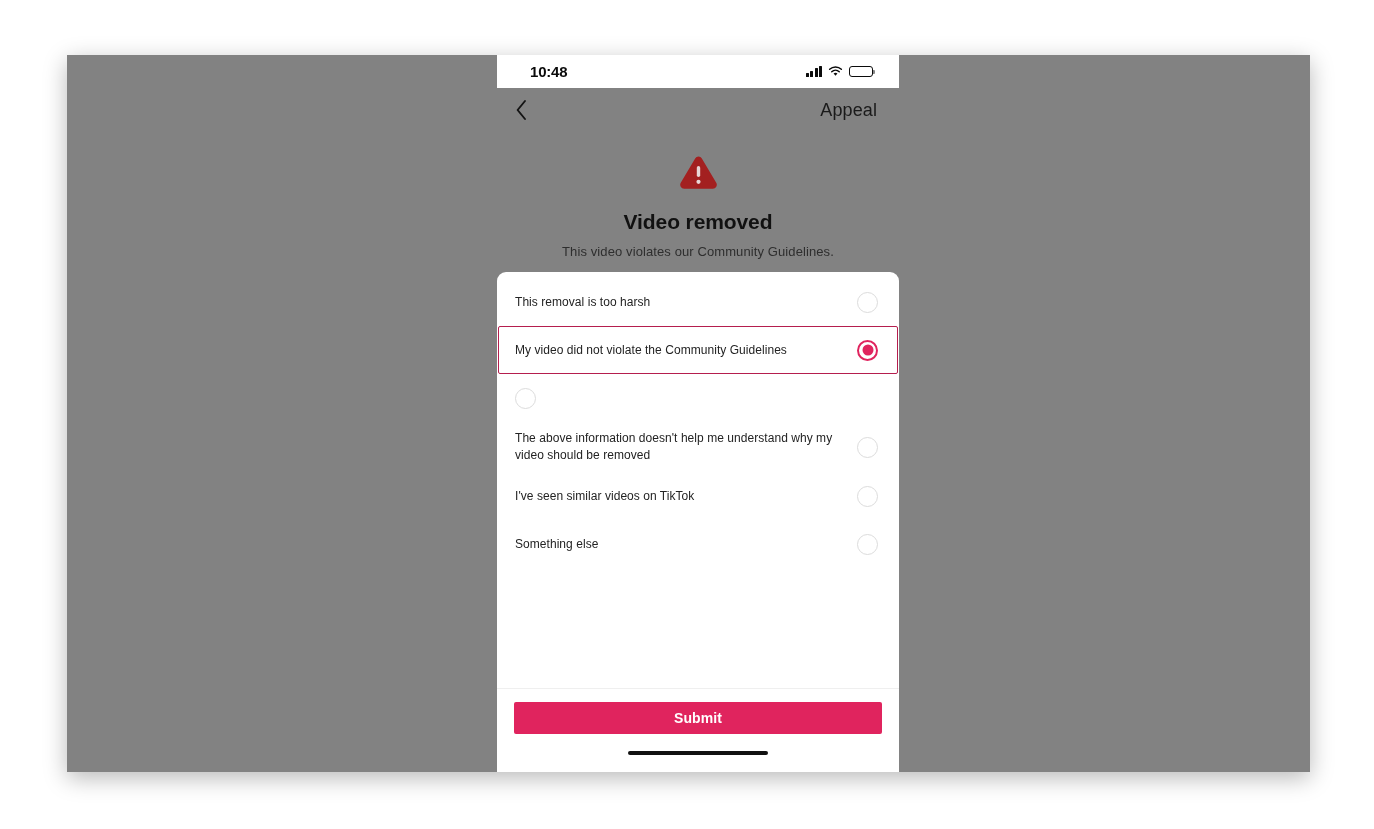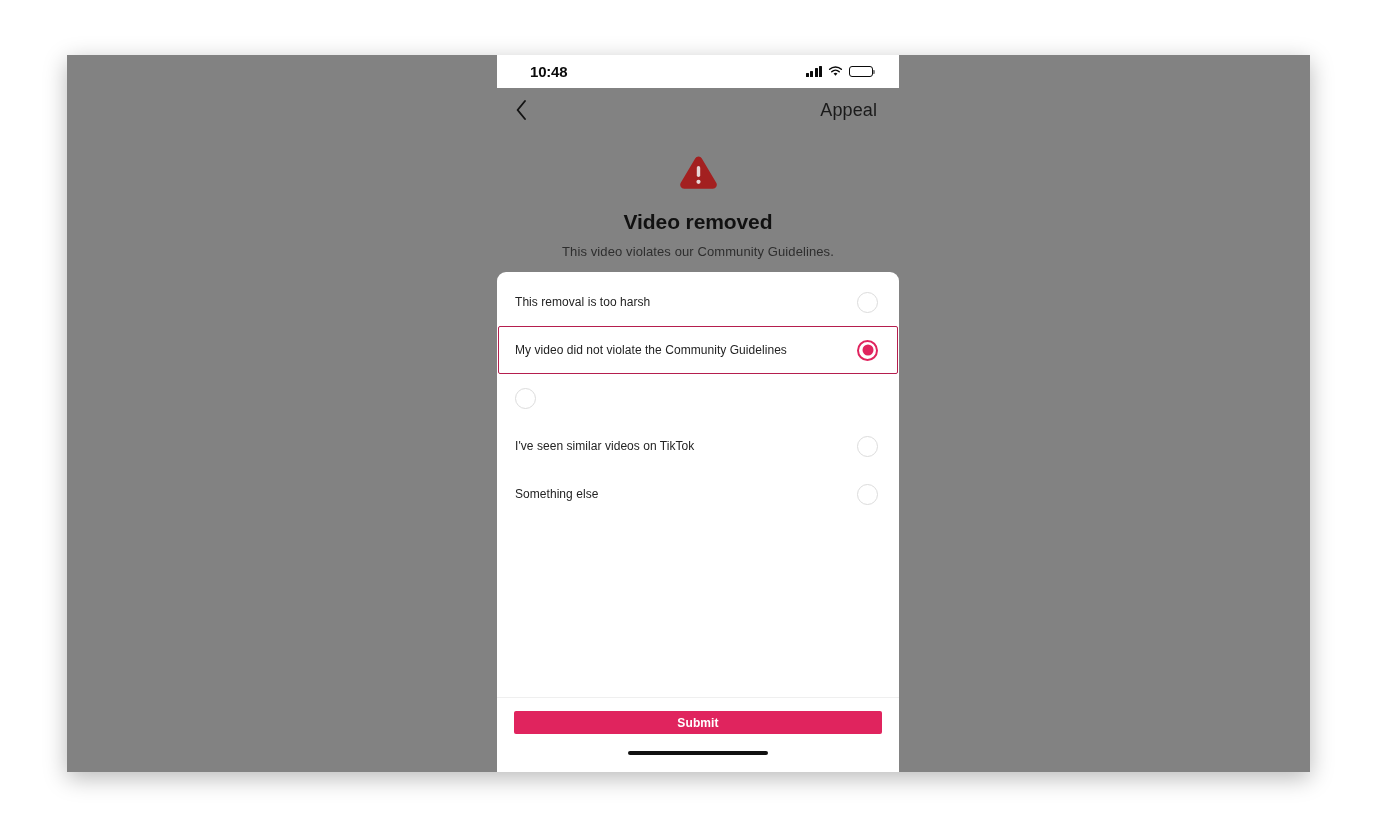--- a/index.html
+++ b/index.html
@@ -208,27 +208,27 @@
   
   .sheet-footer {
     flex: 0 0 auto;
     border-top: 1px solid #efefef;
     padding: 13px 17px 0 17px;
     background: #ffffff;
   }
   .submit-btn {
     display: block;
     width: 100%;
-    height: 23px;
+    height: 32px;
     background: #e0245e;
     color: #ffffff;
     border: none;
     border-radius: 2px;
     font-family: "Liberation Sans", sans-serif;
-    font-size: 12px;
+    font-size: 14px;
     font-weight: bold;
     letter-spacing: 0.1px;
     cursor: pointer;
   }
   .home-bar-wrap {
     height: 38px;
     display: flex;
     align-items: center;
     justify-content: center;
     background: #ffffff;
@@ -299,20 +299,24 @@
           <div class="radio"></div>
         </div>
         <div class="option-row selected">
           <div class="option-label">My video did not violate the Community Guidelines</div>
           <div class="radio on"></div>
         </div>
         <div class="option-row">
           <div class="radio"></div>
         </div>
         <div class="option-row">
+          <div class="option-label">The above information doesn't help me understand why my video should be removed</div>
+          <div class="radio"></div>
+        </div>
+        <div class="option-row">
           <div class="option-label">I've seen similar videos on TikTok</div>
           <div class="radio"></div>
         </div>
         <div class="option-row">
           <div class="option-label">Something else</div>
           <div class="radio"></div>
         </div>
       </div>
 
     <div class="sheet-footer">

